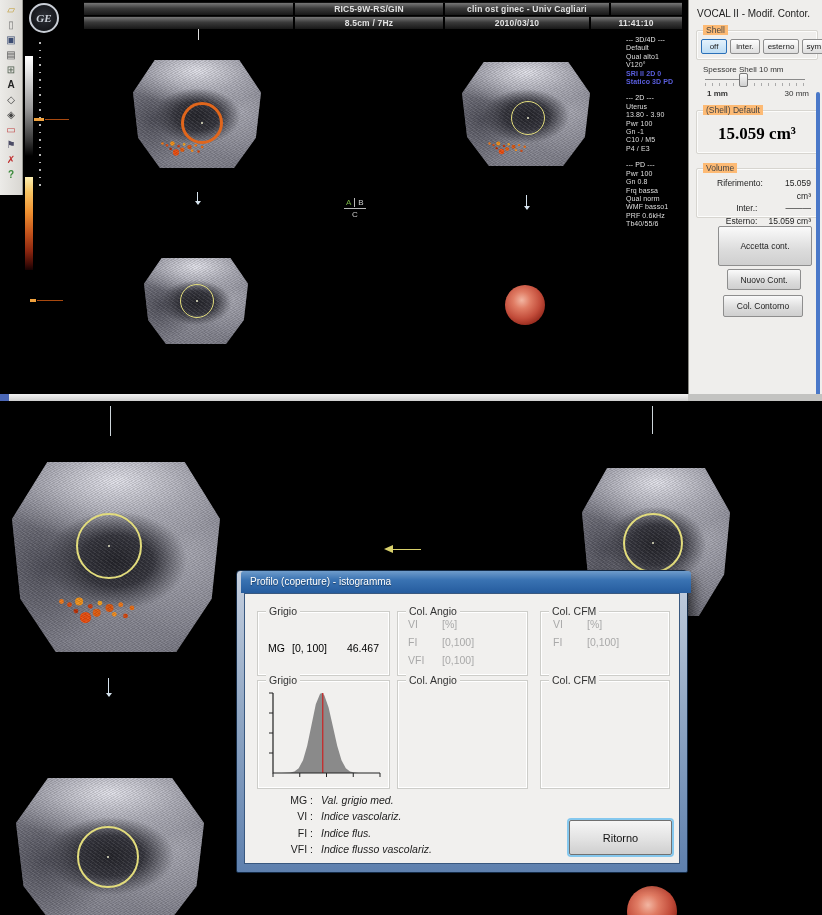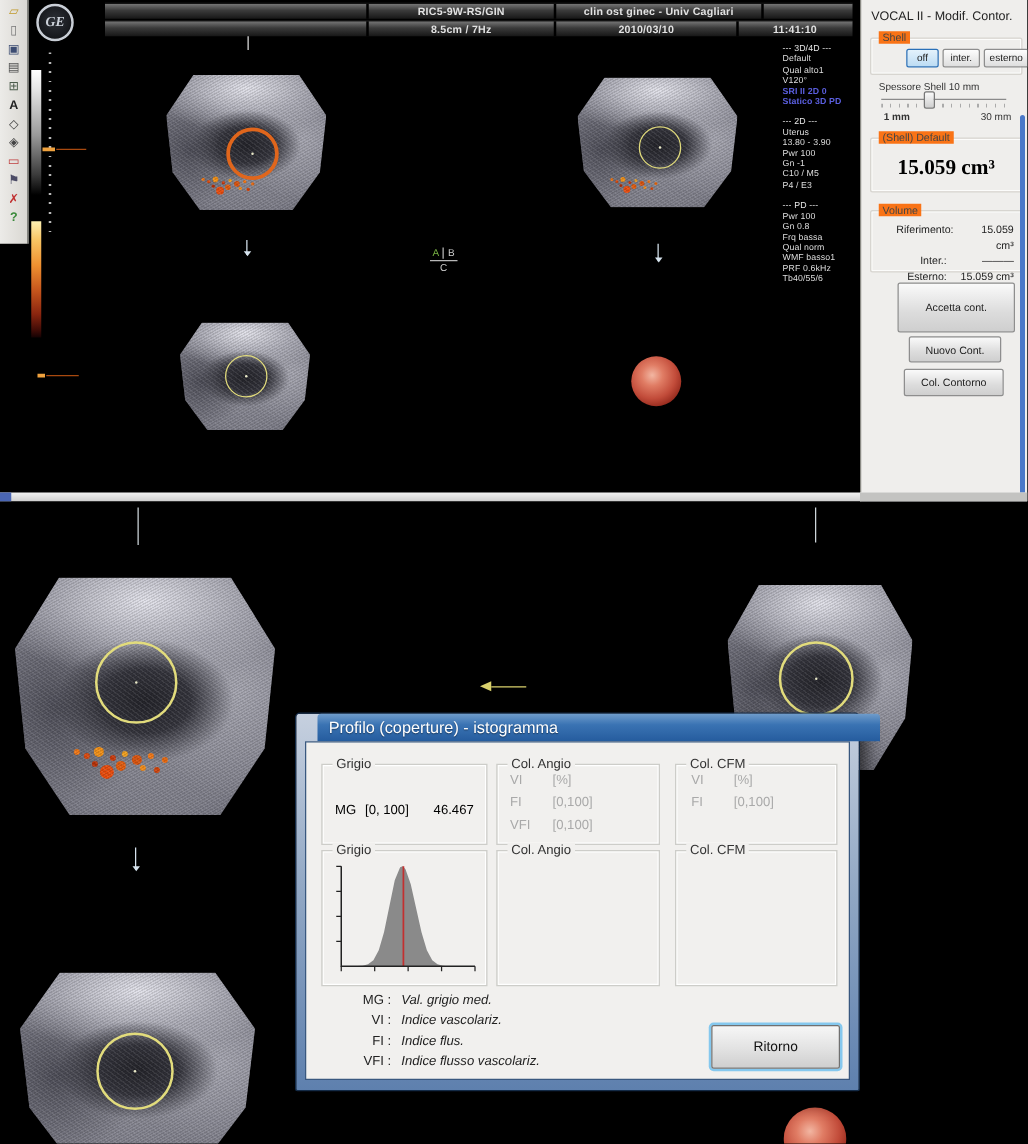--- a/index.html
+++ b/index.html
@@ -74,47 +74,47 @@
   .varrow::after{content:"";position:absolute;left:-2.5px;bottom:-4px;border:3px solid transparent;border-top:4px solid #d6e3ee;}
   .vtick{width:1px;background:#cdd5da;}
 
   .yarrow-line{height:1px;background:#d9d16c;}
   .yarrow-head{width:0;height:0;border-top:4px solid transparent;border-bottom:4px solid transparent;border-right:9px solid #d9d16c;}
 
   
   .vocal-panel{left:688px;top:0;width:134px;height:401px;background:#efeeec;border-left:1px solid #8a8a84;}
   .vp-title{left:8px;top:8px;font-size:10px;color:#222;}
   .gbox{border:1px solid #d7d5d0;box-shadow:inset 0 0 0 1px #fcfcfb;border-radius:2px;}
-  .gbox-label{position:absolute;top:-6px;left:6px;background:#f97316;padding:0 3px;font-size:8.5px;color:#444;}
+  .gbox-label{position:absolute;top:-6px;left:6px;background:#fdba74;padding:0 3px;font-size:8.5px;color:#444;}
   .shell-btn{height:13px;border:1px solid #8e8e8e;border-radius:2px;background:linear-gradient(180deg,#fdfdfd,#dedede);
       font-size:8px;color:#222;display:flex;align-items:center;justify-content:center;cursor:pointer;}
-  .shell-btn.active{border-color:#2a70b8;background:linear-gradient(180deg,#e4f2fc,#bcdcf4);margin-left:24px;}
+  .shell-btn.active{border-color:#2a70b8;background:linear-gradient(180deg,#e4f2fc,#bcdcf4);}
   .slider-track{height:1px;background:#8a8a8a;}
   .slider-ticks{height:3px;background:repeating-linear-gradient(90deg,#aaa 0 1px,transparent 1px 7px);}
   .slider-thumb{width:7px;height:12px;border:1px solid #777;border-radius:2px;background:linear-gradient(180deg,#fafafa,#cfcfcf);cursor:pointer;}
   .tiny{font-size:8px;color:#333;}
   .shell-volume-value{font-family:"Liberation Serif",serif;font-weight:bold;font-size:17px;color:#000;text-align:center;}
   .vol-row{display:flex;justify-content:flex-end;gap:10px;font-size:8.5px;color:#222;line-height:12.5px;}
   .vol-row .vl{width:50px;text-align:right;}
   .vol-row .vv{width:54px;text-align:right;}
   .panel-btn{border:1px solid #8e8e8e;border-radius:2px;background:linear-gradient(180deg,#fafafa,#dcdcdc 60%,#cfcfcf);
       font-size:8.5px;color:#222;display:flex;align-items:center;justify-content:center;cursor:pointer;}
   .vscroll{left:816px;top:92px;width:4px;height:305px;background:#4a78c8;border-radius:2px;}
 
   .divider-strip{left:0;top:394px;width:822px;height:7px;background:linear-gradient(180deg,#f2f2f2,#cfcfcf);}
   .divider-blue{left:0;top:394px;width:9px;height:7px;background:#4a66b4;}
   .divider-right{left:688px;top:394px;width:134px;height:7px;background:#c3c3c1;}
 
   
   .dialog{left:236px;top:570px;width:450px;height:301px;border:1px solid #142b47;border-radius:4px 4px 2px 2px;
       background:linear-gradient(180deg,#c6d0df 0%,#93a9c5 45%,#5e80ae 100%);
       box-shadow:5px 7px 14px rgba(0,0,0,.65);z-index:20;}
-  .dlg-title{left:17px;top:0;width:100%;height:22px;border-radius:3px 3px 0 0;
+  .dlg-title{left:4px;top:0;width:100%;height:22px;border-radius:3px 3px 0 0;
       background:linear-gradient(180deg,#6f9ccb 0%,#3a73b3 40%,#255c9e 100%);
-      color:#fff;font-size:13px;line-height:22px;padding-left:9px;box-sizing:border-box;
+      color:#fff;font-size:10px;line-height:22px;padding-left:9px;box-sizing:border-box;
       text-shadow:0 1px 1px rgba(0,0,0,.45);cursor:move;}
   .dlg-client{left:7px;top:22px;width:436px;height:271px;background:#f1f0ee;border:1px solid #39587f;box-sizing:border-box;}
   .dgbox{border:1px solid #cdcdc9;box-shadow:inset 0 0 0 1px #ffffff;}
   .dgbox-label{position:absolute;top:-7px;left:8px;background:#f1f0ee;padding:0 3px;font-size:10.5px;color:#333;}
   .dis{color:#a9a9a9;}
   .kv{position:absolute;font-size:10.5px;}
   .legend-row{display:flex;font-size:10.5px;color:#222;line-height:16.3px;}
   .legend-row .lk{width:38px;text-align:right;}
   .legend-row .lv{padding-left:8px;font-style:italic;}
   .ritorno{left:324px;top:226px;width:101px;height:33px;border:1px solid #707070;border-radius:2px;

